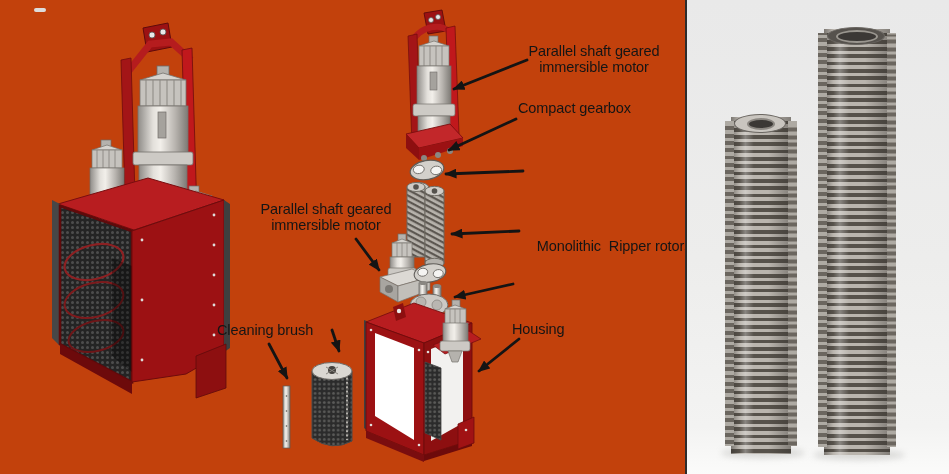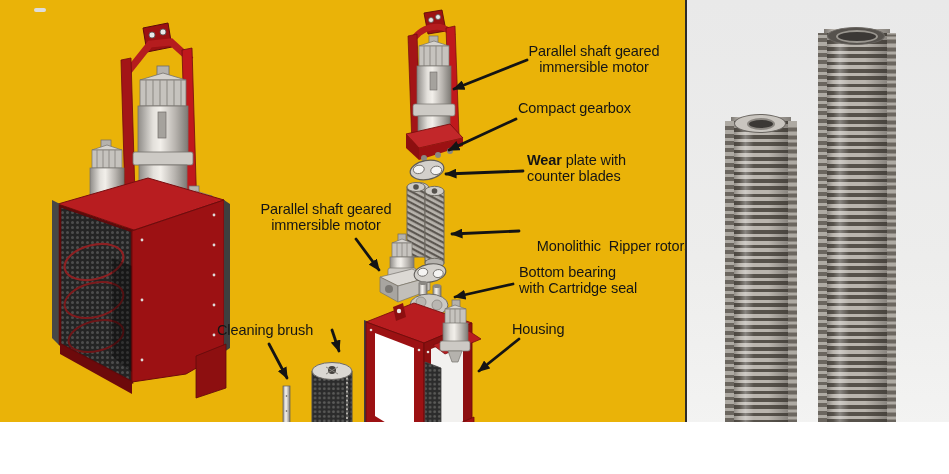--- a/index.html
+++ b/index.html
@@ -1,17 +1,17 @@
 <!DOCTYPE html>
 <html><head>
 <meta charset="utf-8">
 <style>
   html,body{margin:0;padding:0;background:#ffffff;}
   .stage{
-    position:relative;width:949px;height:422px;background:#eab308;overflow:hidden;
+    position:relative;width:949px;height:474px;background:#c2410c;overflow:hidden;
     font-family:"Liberation Sans",sans-serif;color:#151515;
   }
   svg{position:absolute;left:0;top:0;}
   .lbl{
     position:absolute;font-size:14.5px;line-height:15.5px;color:#151515;
     letter-spacing:-0.1px;white-space:nowrap;
   }
   .lbl.center{text-align:center;}
   .lbl .b{font-weight:bold;}
   #lbl-motor-right{left:505px;top:44px;width:178px;}
@@ -301,30 +301,22 @@
     </g>
   </svg>
 
   <div class="lbl center" id="lbl-motor-right">
     <div><span>Parallel shaft geared</span></div>
     <div><span>immersible motor</span></div>
   </div>
   <div class="lbl" id="lbl-gearbox">
     <span>Compact gearbox</span>
   </div>
-  <div class="lbl" id="lbl-wear">
-    <div><span class="b">Wear</span><span> plate with</span></div>
-    <div><span>counter blades</span></div>
-  </div>
   <div class="lbl" id="lbl-rotors">
     <span>Monolithic  Ripper rotors</span>
-  </div>
-  <div class="lbl" id="lbl-bearing">
-    <div><span>Bottom bearing</span></div>
-    <div><span>with Cartridge seal</span></div>
   </div>
   <div class="lbl" id="lbl-housing">
     <span>Housing</span>
   </div>
   <div class="lbl center" id="lbl-motor-left">
     <div><span>Parallel shaft geared</span></div>
     <div><span>immersible motor</span></div>
   </div>
   <div class="lbl" id="lbl-brush">
     <span>Cleaning brush</span>

